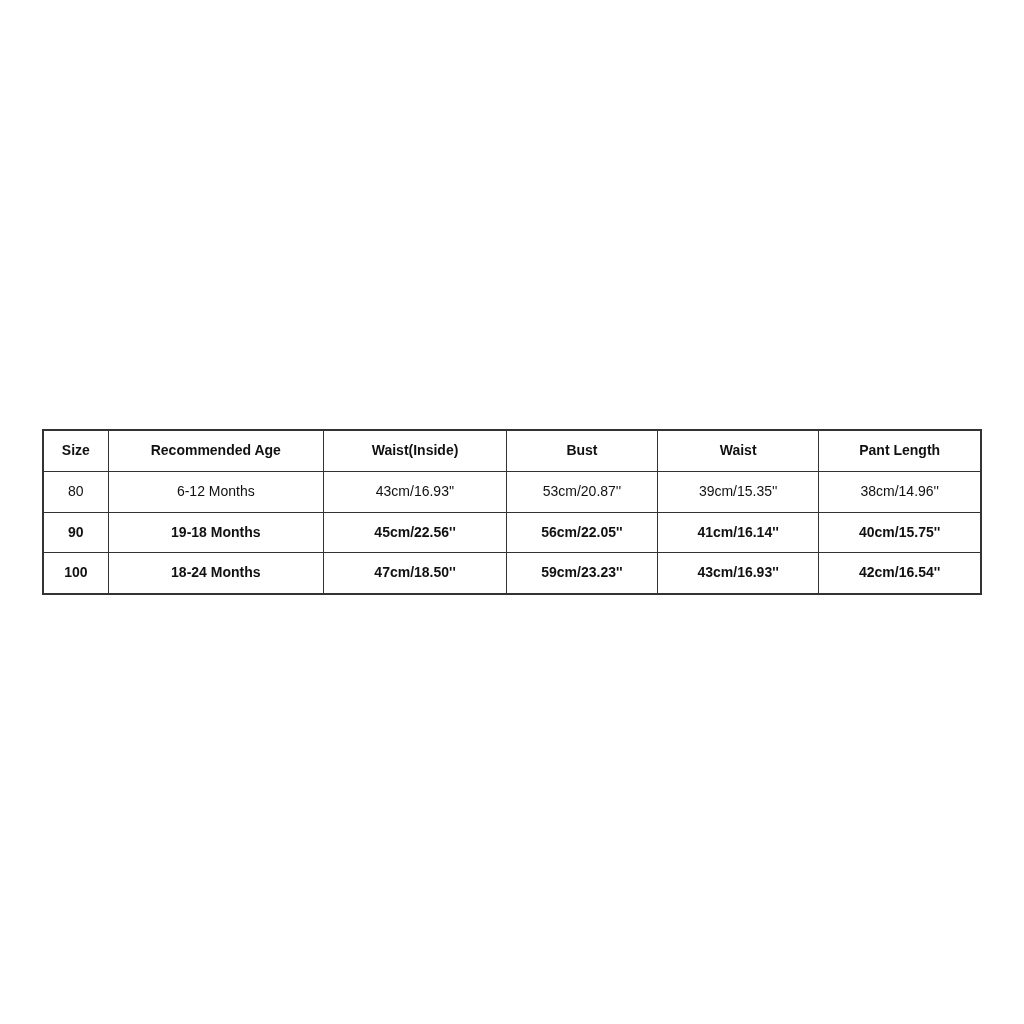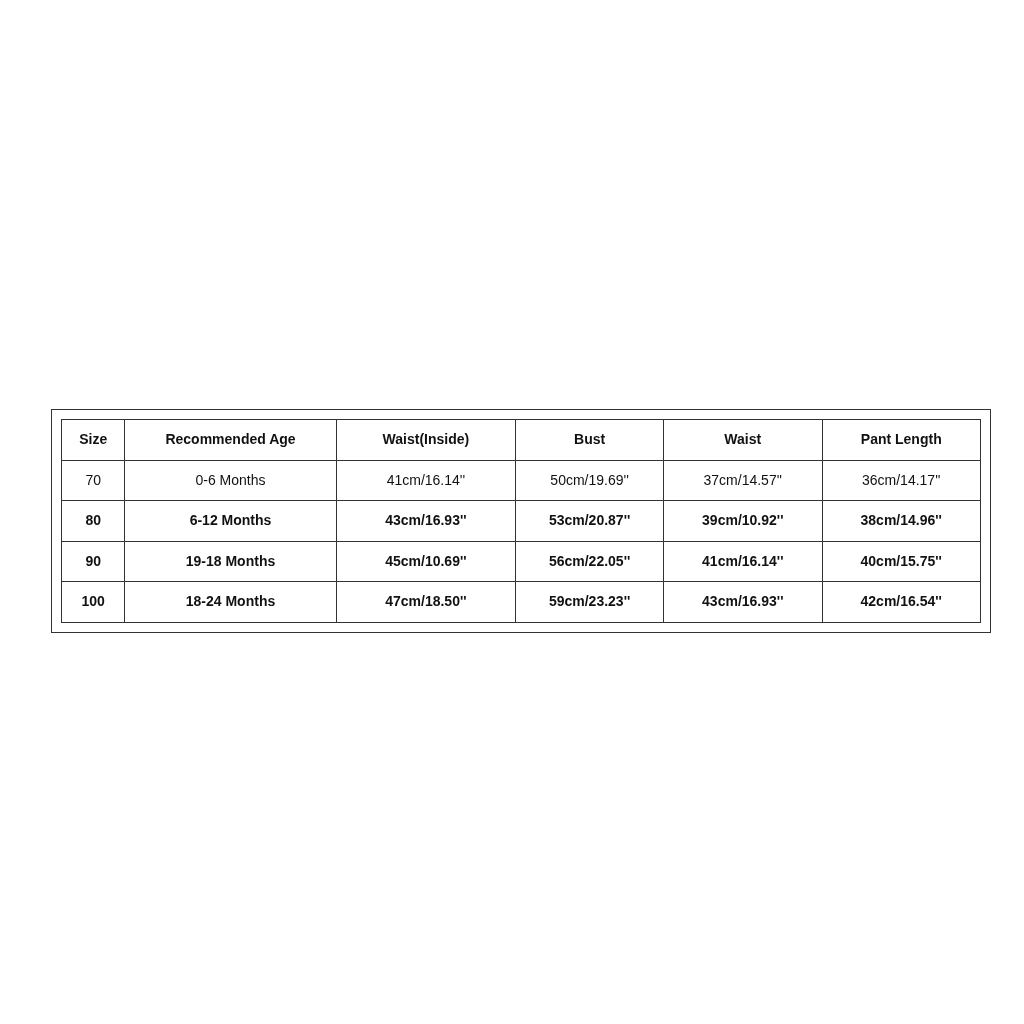--- a/index.html
+++ b/index.html
@@ -1,17 +1,17 @@
 <!DOCTYPE html>
 <html><head>
   <meta charset="utf-8">
   <style>
     * {
       margin: 0;
-      padding: 9px;
+      padding: 0;
       box-sizing: border-box;
     }
 
     body {
       width: 1024px;
       height: 1024px;
       background-color: #ffffff;
       display: flex;
       align-items: center;
       justify-content: center;
@@ -82,40 +82,32 @@
       <tr>
         <th class="col-size">Size</th>
         <th class="col-age">Recommended Age</th>
         <th class="col-bust-inside">Waist(Inside)</th>
         <th class="col-bust">Bust</th>
         <th class="col-waist">Waist</th>
         <th class="col-pant">Pant Length</th>
       </tr>
     </thead>
     <tbody id="table-body">
-    <tr>
-          <td>70</td>
-          <td>0-6 Months</td>
-          <td>41cm/16.14''</td>
-          <td>50cm/19.69''</td>
-          <td>37cm/14.57''</td>
-          <td>36cm/14.17''</td>
-        </tr>
         <tr>
           <td>80</td>
           <td>6-12 Months</td>
           <td>43cm/16.93''</td>
           <td>53cm/20.87''</td>
-          <td>39cm/10.92''</td>
+          <td>39cm/15.35''</td>
           <td>38cm/14.96''</td>
         </tr>
         <tr>
           <td>90</td>
           <td>19-18 Months</td>
-          <td>45cm/10.69''</td>
+          <td>45cm/22.56''</td>
           <td>56cm/22.05''</td>
           <td>41cm/16.14''</td>
           <td>40cm/15.75''</td>
         </tr>
         <tr>
           <td>100</td>
           <td>18-24 Months</td>
           <td>47cm/18.50''</td>
           <td>59cm/23.23''</td>
           <td>43cm/16.93''</td>

